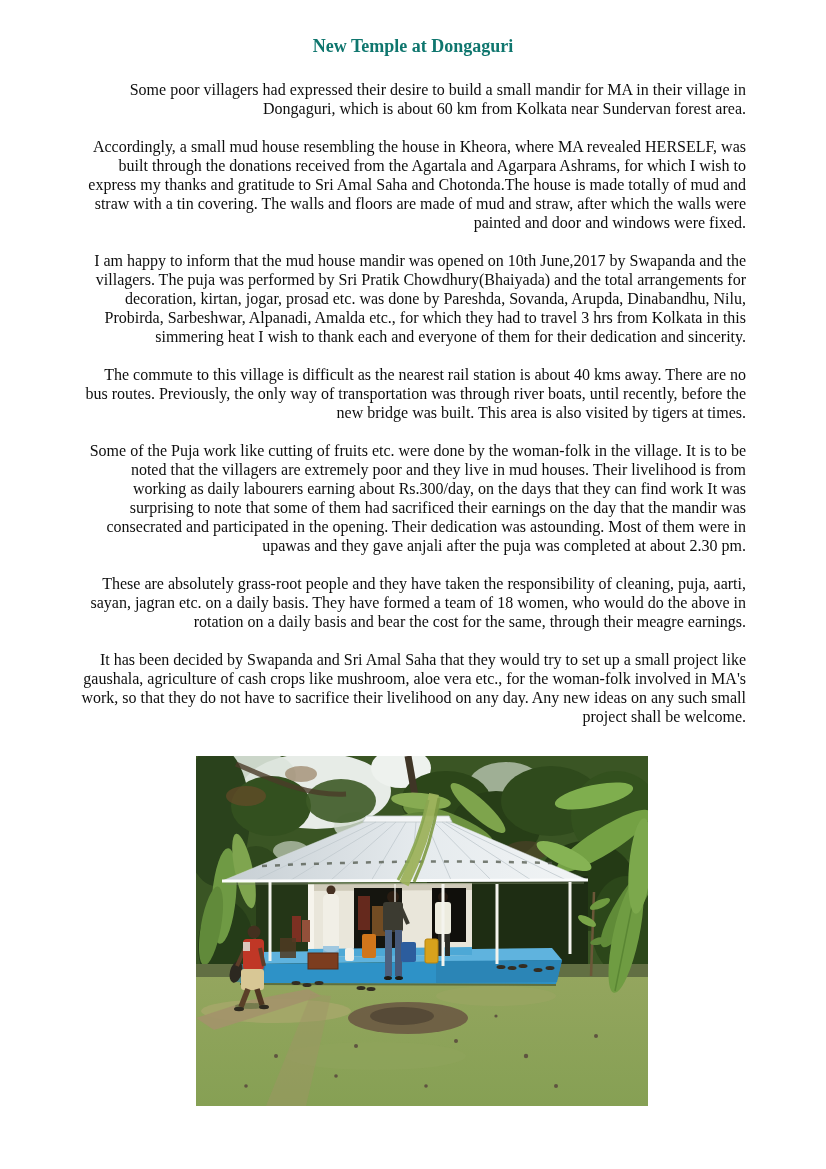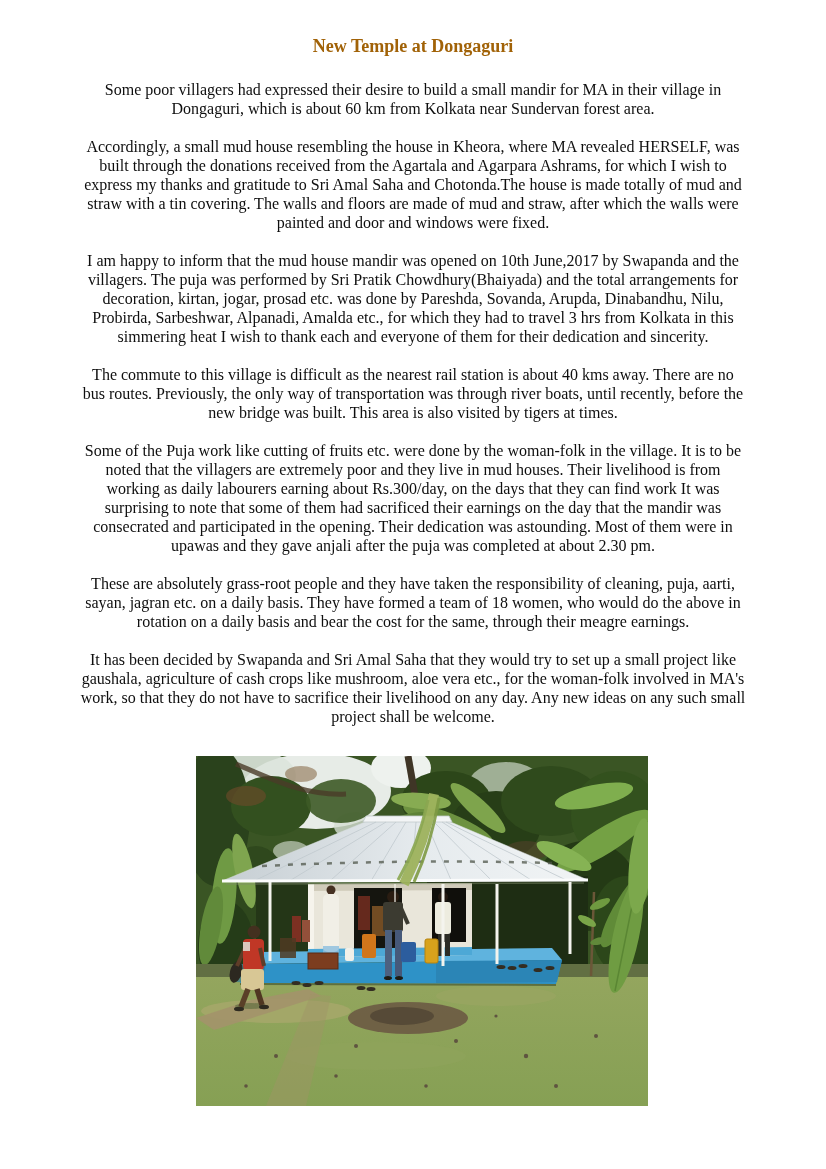--- a/index.html
+++ b/index.html
@@ -4,25 +4,25 @@
 <style>
   html, body { margin: 0; padding: 0; background: #ffffff; }
   body {
     width: 826px; height: 1169px; overflow: hidden;
     font-family: "Liberation Serif", serif;
     color: #0e0e0e;
   }
   .page { padding: 36px 80px 0 80px; }
   .title {
     font-size: 18px; line-height: 20px; font-weight: bold;
-    text-align: center; margin: 0 0 24px 0; color: #a16207;
+    text-align: center; margin: 0 0 24px 0; color: #0f766e;
   }
   .para {
     font-size: 16px; line-height: 19px;
-    margin: 0 0 19px 0; text-align: center;
+    margin: 0 0 19px 0; text-align: right;
   }
   .photo-figure {
     margin: 30px 0 0 116px; 
     width: 452px; height: 350px; padding: 0;
   }
   .photo-figure svg { display: block; }
 </style>
 </head>
 <body>
 

